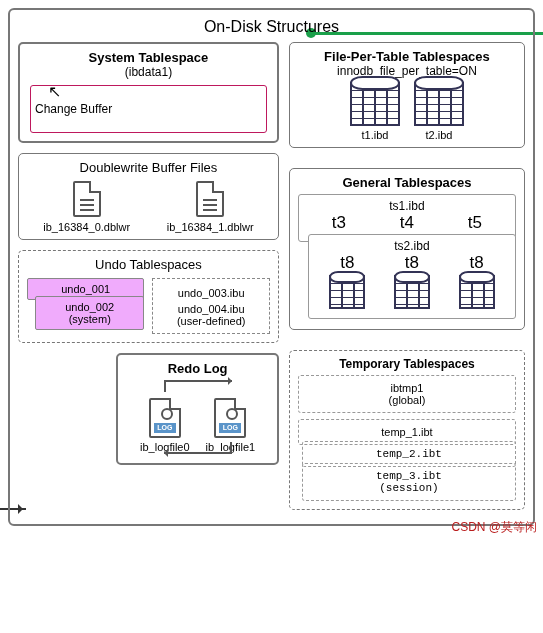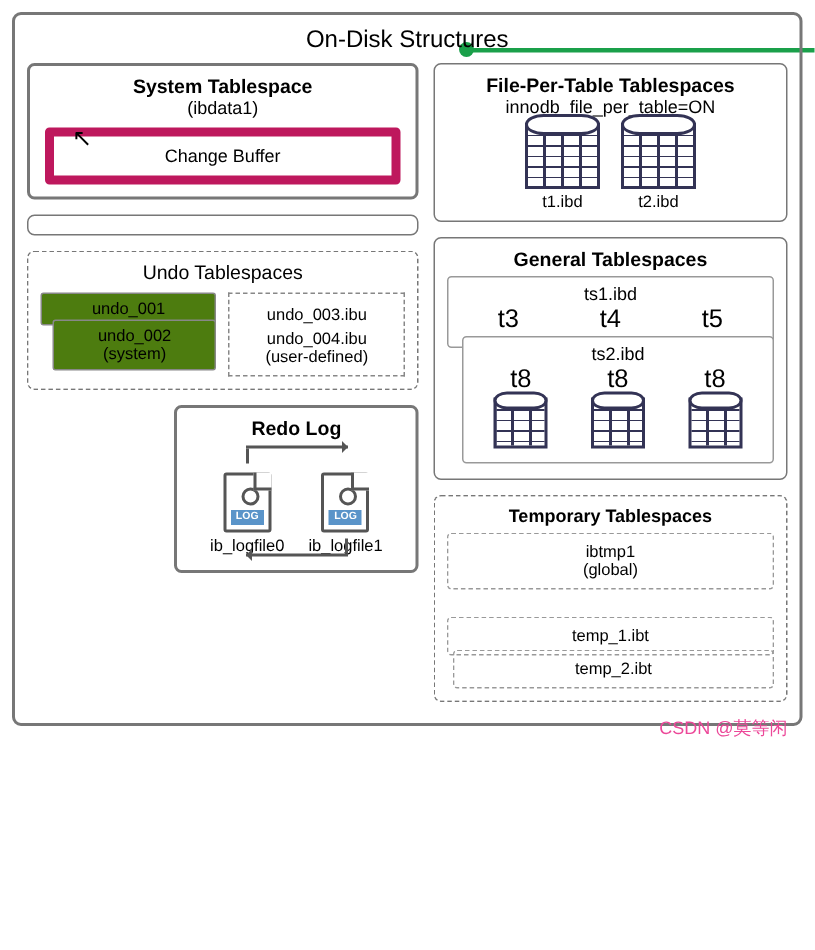--- a/index.html
+++ b/index.html
@@ -22,36 +22,36 @@
     font-weight: normal;
     font-size: 16px;
     text-align: center;
     margin: 0 0 6px 0;
   }
   .cols {
     display: flex;
     gap: 10px;
   }
   .left-col { flex: 1.05; display:flex; flex-direction:column; gap:10px; }
-  .right-col { flex: 0.95; display:flex; flex-direction:column; gap:10px; }
+  .right-col { flex: 0.95; display:flex; flex-direction:column; gap:20px; }
 
   .panel {
     border: 1px solid #777;
     border-radius: 5px;
     padding: 6px;
     background:#fff;
     position: relative;
   }
   .panel.dashed { border-style: dashed; }
   .panel.thick { border-width: 2px; }
   .panel-title { font-weight: bold; text-align:center; font-size:13px; }
   .panel-sub { text-align:center; font-size:12px; }
   .sub-box {
-    border:6px solid #be185d; border-radius:3px;
-    text-align:center; padding:6px 4px; margin:6px 4px 2px 4px;
+    border:1px solid #be185d; border-radius:3px;
+    text-align:left; padding:16px 4px; margin:6px 4px 2px 4px;
   }
   .cursor {
     position:absolute; left:28px; top:38px; font-size:16px; pointer-events:none;
   }
 
   
   .file-row { display:flex; justify-content:space-around; margin-top:6px; }
   .file-item { text-align:center; font-size:11px; }
   .doc-icon { width:28px; height:36px; margin:0 auto 4px; position:relative;
     border:2px solid #555; border-radius:2px; background:#fff;
@@ -86,21 +86,21 @@
   
   .ts-group { border:1px solid #999; border-radius:3px; padding:4px 6px 6px; margin:4px 2px; background:#fff; position:relative; }
   .ts-group + .ts-group { margin-top:-12px; margin-left:12px; }
   .ts-name { text-align:center; font-size:12px; }
   .ts-cols { display:flex; justify-content:space-around; font-size:17px; margin-bottom:2px; }
   .ts-barrels { display:flex; justify-content:space-around; }
 
   
   .undo-row { display:flex; gap:8px; margin-top:6px; padding:0 2px 2px; }
   .undo-col { flex:1; position:relative; }
-  .undo-box { border:1px solid #888; border-radius:2px; padding:4px 6px; font-size:11px; text-align:center; background:#4d7c0f; }
+  .undo-box { border:1px solid #888; border-radius:2px; padding:4px 6px; font-size:11px; text-align:center; background:#f0abfc; }
   .undo-box + .undo-box { margin-top:-4px; margin-left:8px; position:relative; }
   .undo-main { border:1px dashed #888; padding:8px 6px 6px; text-align:center; font-size:11px; }
 
   
   .redo-wrap { width: 70%; margin-left:auto;padding-left:20px; }
   .log-row { display:flex; justify-content:center; gap:16px; margin:22px 0 4px; position:relative; }
   .log-item { text-align:center; font-size:11px; }
   .log-icon {
     width:32px; height:40px; border:2px solid #555; border-radius:2px; background:#fff;
     position:relative; margin:0 auto 3px;
@@ -124,40 +124,40 @@
   .ra-top, .ra-bot { position:absolute; left:6px; right:6px; height:6px; }
   .ra-top { top:0; border-top:2px solid #555; }
   .ra-top::after{content:""; position:absolute; right:-4px; top:-5px; border:4px solid transparent; border-left-color:#555;}
   .ra-top::before{content:""; position:absolute; left:0; top:0; width:2px; height:10px; background:#555;}
   .ra-bot { bottom:-58px; border-bottom:2px solid #555; }
   .ra-bot::after{content:""; position:absolute; left:-4px; bottom:-5px; border:4px solid transparent; border-right-color:#555;}
   .ra-bot::before{content:""; position:absolute; right:0; bottom:0; width:2px; height:10px; background:#555;}
 
   
   .temp-box { border:1px dashed #999; border-radius:3px; padding:6px; text-align:center; font-size:11px; margin:4px 2px 2px; }
-  .temp-sess { margin-top:18px; }
-  .temp-sess .temp-box + .temp-box { margin-top:-6px; margin-left:6px; }
+  .temp-sess { margin-top:6px; }
+  .temp-sess .temp-box + .temp-box { margin-top:-6px; margin-left:6px;font-family:Liberation Mono, monospace; }
 
   
   .arrow-in {
     position:absolute; left:-8px; top:508px; width:34px; height:2px; background:#333;
   }
   .arrow-in::after{
     content:""; position:absolute; right:-2px; top:-4px;
     border:5px solid transparent; border-left-color:#333;
   }
   .green-dot {
     position:absolute; top:28px; left:306px; width:10px; height:10px;
     background:#1aa04a; border-radius:50%;
   }
   .green-line {
     position:absolute; top:32px; left:314px; width:240px; height:3px; background:#1aa04a;
   }
   .watermark {
-    position:absolute; right:18px; bottom:-2px; color:#ec4899; font-size:12px;
+    position:absolute; right:6px; bottom:-2px; color:#b91c1c; font-size:12px;
   }
 </style>
 </head>
 <body>
 
 <div class="arrow-in"></div>
 <div class="green-dot"></div>
 <div class="green-line"></div>
 
 <div class="outer">
@@ -168,20 +168,31 @@
     <div class="left-col">
 
       <div class="panel thick">
         <span class="cursor">↖</span>
         <div class="panel-title">System Tablespace</div>
         <div class="panel-sub">(ibdata1)</div>
         <div class="sub-box">Change Buffer</div>
       </div>
 
       <div class="panel">
+        <div class="panel-sub" style="font-size:13px">Doublewrite Buffer Files</div>
+        <div class="file-row">
+          <div class="file-item">
+            <div class="doc-icon doc-lines"></div>
+            <div>ib_16384_0.dblwr</div>
+          </div>
+          <div class="file-item">
+            <div class="doc-icon doc-lines"></div>
+            <div>ib_16384_1.dblwr</div>
+          </div>
+        </div>
       </div>
 
       <div class="panel dashed">
         <div class="panel-sub" style="font-size:13px">Undo Tablespaces</div>
         <div class="undo-row">
           <div class="undo-col">
             <div class="undo-box">undo_001</div>
             <div class="undo-box">
               <span>undo_002</span><br>
               <span>(system)</span>
@@ -270,20 +281,24 @@
 
       <div class="panel dashed">
         <div class="panel-title" style="font-size:12px">Temporary Tablespaces</div>
         <div class="temp-box">
           <div>ibtmp1</div>
           <div>(global)</div>
         </div>
         <div class="temp-sess">
           <div class="temp-box">temp_1.ibt</div>
           <div class="temp-box">temp_2.ibt</div>
+          <div class="temp-box">
+            <div>temp_3.ibt</div>
+            <div>(session)</div>
+          </div>
         </div>
       </div>
 
     </div>
   </div>
 </div>
 
 <div class="watermark">CSDN @莫等闲</div>
 
 </body></html>

